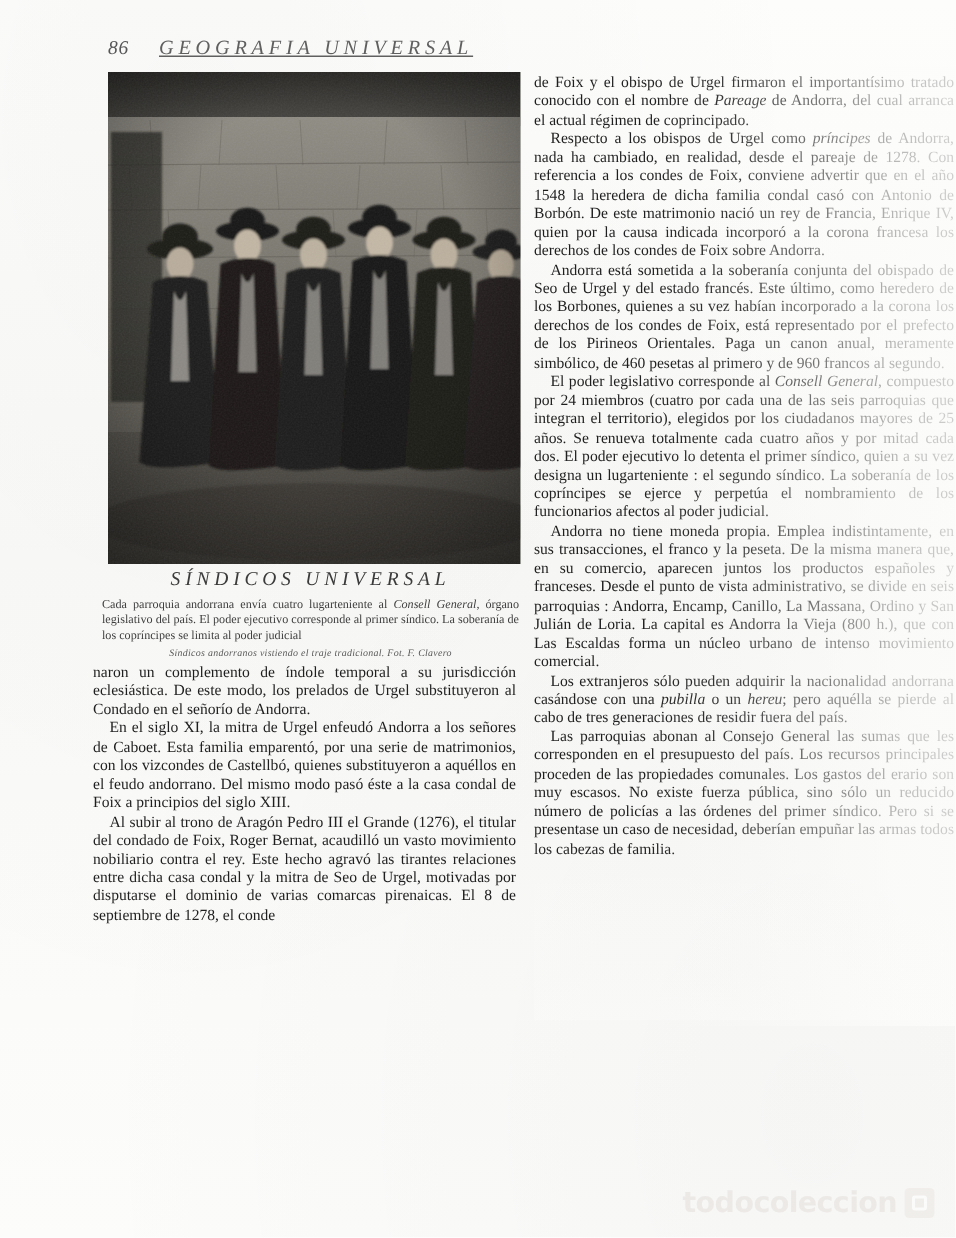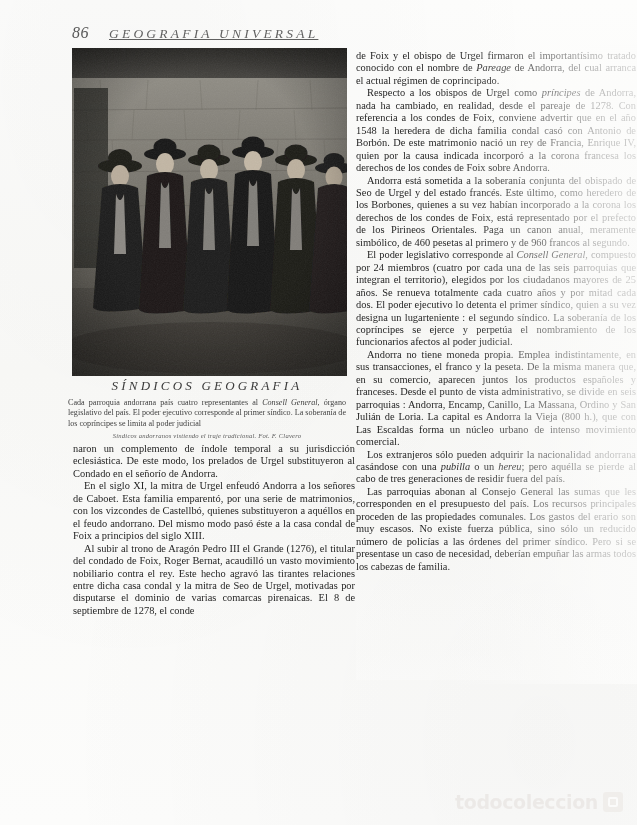--- a/index.html
+++ b/index.html
@@ -34,21 +34,21 @@
     top: 24px;
     width: 300px;
     height: 18px;
     display: flex;
     align-items: baseline;
     gap: 20px;
     color: #3a3a3a;
   }
   #running-head .folio {
     font-style: italic;
-    font-size: 16px;
+    font-size: 13px;
     letter-spacing: 0.5px;
     opacity: 0.85;
   }
   #running-head .book-title {
     font-style: italic;
     font-size: 13.5px;
     letter-spacing: 3.2px;
     opacity: 0.8;
     text-decoration: underline;
   }
@@ -110,21 +110,21 @@
     color: #1f1f1f;
   }
   .col p {
     margin: 0;
     text-indent: 11px;
   }
   .col p.noindent { text-indent: 0; }
   .col i { font-style: italic; }
 
   #col-left {
-    left: 73px;
+    left: 62px;
     top: 443px;
     width: 282px;
   }
   #col-right {
     left: 356px;
     top: 50px;
     width: 280px;
   }
 
   
@@ -317,23 +317,23 @@
         </g>
 
         <ellipse cx="140" cy="300" rx="150" ry="26" fill="#2e2c28" opacity="0.45" filter="url(#soft)"></ellipse>
         <rect x="0" y="0" width="275" height="328" fill="url(#vign)"></rect>
         <rect x="0" y="0" width="275" height="328" filter="url(#grain)" opacity="0.5"></rect>
       </svg>
     </div>
   </figure>
 
   <div id="caption-block">
-    <div id="caption-title">SÍNDICOS GEOGRAFIA</div>
+    <div id="caption-title">SÍNDICOS UNIVERSAL</div>
     <div id="caption-body">
-      <span>Cada parroquia andorrana país cuatro representantes al </span><i>Consell General</i><span>, órgano legislativo del país. El poder ejecutivo corresponde al primer síndico. La soberanía de los copríncipes se limita al poder judicial</span>
+      <span>Cada parroquia andorrana envía cuatro lugarteniente al </span><i>Consell General</i><span>, órgano legislativo del país. El poder ejecutivo corresponde al primer síndico. La soberanía de los copríncipes se limita al poder judicial</span>
     </div>
     <div id="caption-credit">Síndicos andorranos vistiendo el traje tradicional. Fot. F. Clavero</div>
   </div>
 
   <div id="col-left" class="col">
       <p class="noindent">naron un complemento de índole temporal a su jurisdicción eclesiástica. De este modo, los prelados de Urgel substituyeron al Condado en el señorío de Andorra.</p>
       <p>En el siglo XI, la mitra de Urgel enfeudó Andorra a los señores de Caboet. Esta familia emparentó, por una serie de matrimonios, con los vizcondes de Castellbó, quienes substituyeron a aquéllos en el feudo andorrano. Del mismo modo pasó éste a la casa condal de Foix a principios del siglo XIII.</p>
       <p>Al subir al trono de Aragón Pedro III el Grande (1276), el titular del condado de Foix, Roger Bernat, acaudilló un vasto movimiento nobiliario contra el rey. Este hecho agravó las tirantes relaciones entre dicha casa condal y la mitra de Seo de Urgel, motivadas por disputarse el dominio de varias comarcas pirenaicas. El 8 de septiembre de 1278, el conde</p>
     </div>
 

